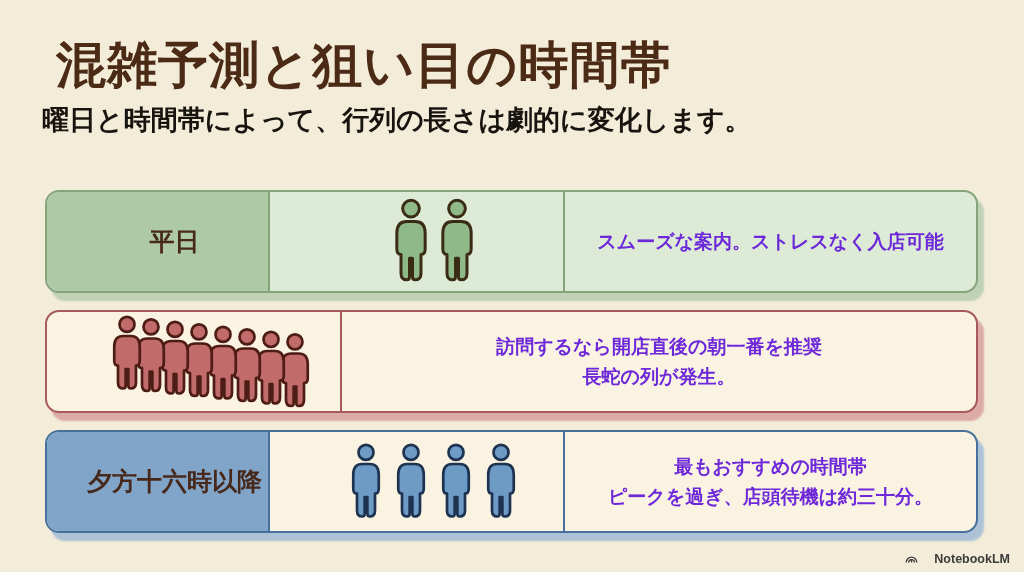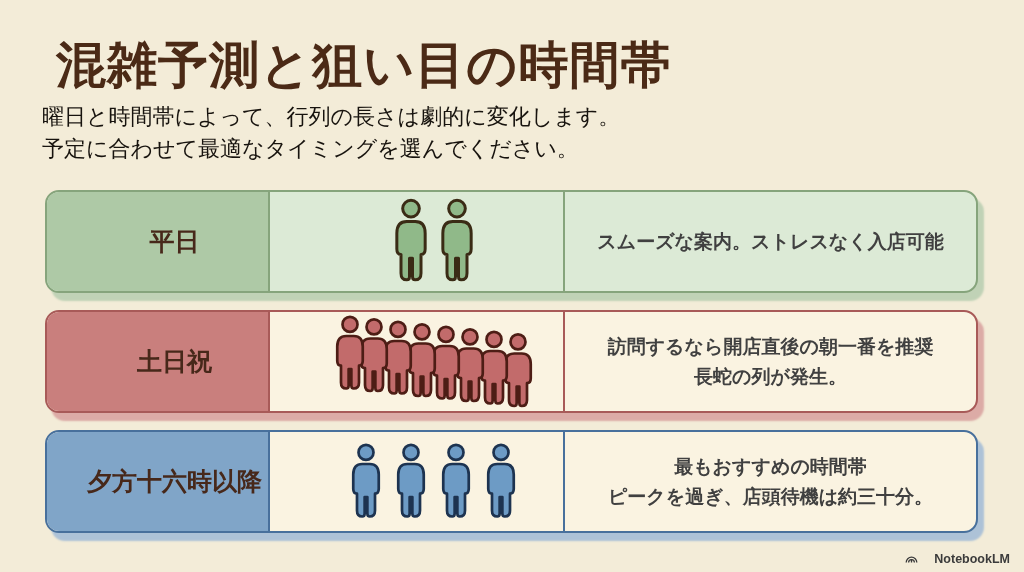--- a/index.html
+++ b/index.html
@@ -8,21 +8,21 @@
     background:#f3ecd8;
     font-family:"Liberation Sans", sans-serif;
   }
   .title{
     position:absolute;left:40px;top:16px;margin:16px;
     font-family:"Liberation Serif", serif;
     font-size:50px;font-weight:bold;color:#4b2a16;letter-spacing:1px;
   }
   .subtitle{
     position:absolute;left:42px;top:101px;margin:0;
-    font-size:22px;font-weight:normal;color:#17130e;line-height:1.45;
+    font-size:27px;font-weight:bold;color:#17130e;line-height:1.45;
   }
   .subtitle span{display:block;}
   .rows{position:absolute;left:45px;top:190px;width:933px;}
   .row{
     position:relative;height:103px;margin-bottom:17px;
     display:flex;box-sizing:border-box;
     border:2px solid var(--border);border-radius:14px;
     background:var(--cell-bg);
     box-shadow:6px 8px 2px var(--shadow);
   }
@@ -32,21 +32,21 @@
     border-right:2px solid var(--border);
     border-radius:12px 0 0 12px;
     font-size:25px;font-weight:bold;color:#47281a;
   }
   .cell.icons{
     width:295px;flex:0 0 295px;position:relative;
     border-right:2px solid var(--border);
   }
   .cell.desc{
     flex:1;flex-direction:column;text-align:center;
-    font-size:19px;font-weight:bold;color:#404040;line-height:1.55;
+    font-size:19px;font-weight:bold;color:#6d28d9;line-height:1.55;
     padding:0 17px;
   }
   .cell.desc span{display:block;}
   .person{fill:var(--icon-fill);stroke:var(--icon-stroke);}
   .person{width:36px;height:78px;flex:0 0 auto;}
   .row-0 .person{width:40px;height:87px;}
   .row-0 .icons{gap:6px;}
   .row-2 .icons{gap:9px;}
   .footer{
     position:absolute;right:14px;bottom:6px;
@@ -65,21 +65,20 @@
     <path stroke-width="3.6" stroke-linejoin="round" d="M7 42 Q7 28 19 28 L29 28 Q41 28 41 42 L41 61 Q41 67.5 36 67.5 L36 90 Q36 98 29 98 Q25.8 98 25.8 94 L25.8 72 L22.2 72 L22.2 94 Q22.2 98 19 98 Q12 98 12 90 L12 67.5 Q7 67.5 7 61 Z"></path>
   </symbol>
 </svg>
 
 <main>
 
   <h1 class="title">混雑予測と狙い目の時間帯</h1>
 
   <p class="subtitle">
     <span>曜日と時間帯によって、行列の長さは劇的に変化します。</span>
-    <span>予定に合わせて最適なタイミングを選んでください。</span>
   </p>
 
   <section class="rows">
 
     <div class="row row-0" style="--label-bg: #aec9a6; --cell-bg: #dcead6; --border: #86a47c; --shadow: #c0d2b6; --icon-fill: #90b989; --icon-stroke: #3a2b15;">
       <div class="cell label">平日</div>
       <div class="cell icons">
           <svg class="person" viewBox="0 0 48 104">
             <use href="#person-shape"></use>
           </svg>
@@ -87,21 +86,20 @@
             <use href="#person-shape"></use>
           </svg>
         </div>
       <div class="cell desc">
         <span>スムーズな案内。ストレスなく入店可能</span>
         <span></span>
       </div>
     </div>
 
     <div class="row row-1" style="--label-bg: #c97f7d; --cell-bg: #faf3e1; --border: #a85a58; --shadow: #dcaba6; --icon-fill: #c26b6b; --icon-stroke: #4d1d15;">
-      <div class="cell label">土日祝</div>
       <div class="cell icons">
           <svg class="person" viewBox="0 0 48 104" style="transform: translateY(-8px); z-index: 8;">
             <use href="#person-shape"></use>
           </svg>
           <svg class="person" viewBox="0 0 48 104" style="margin-left: -12px; transform: translateY(-5.5px); z-index: 7;">
             <use href="#person-shape"></use>
           </svg>
           <svg class="person" viewBox="0 0 48 104" style="margin-left: -12px; transform: translateY(-3px); z-index: 6;">
             <use href="#person-shape"></use>
           </svg>

